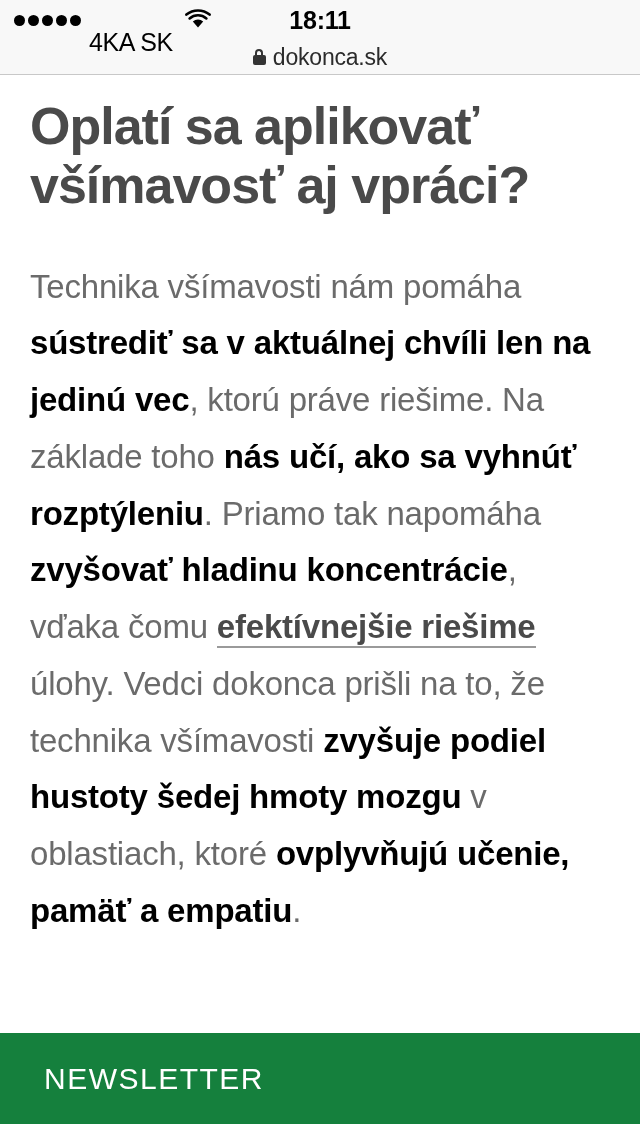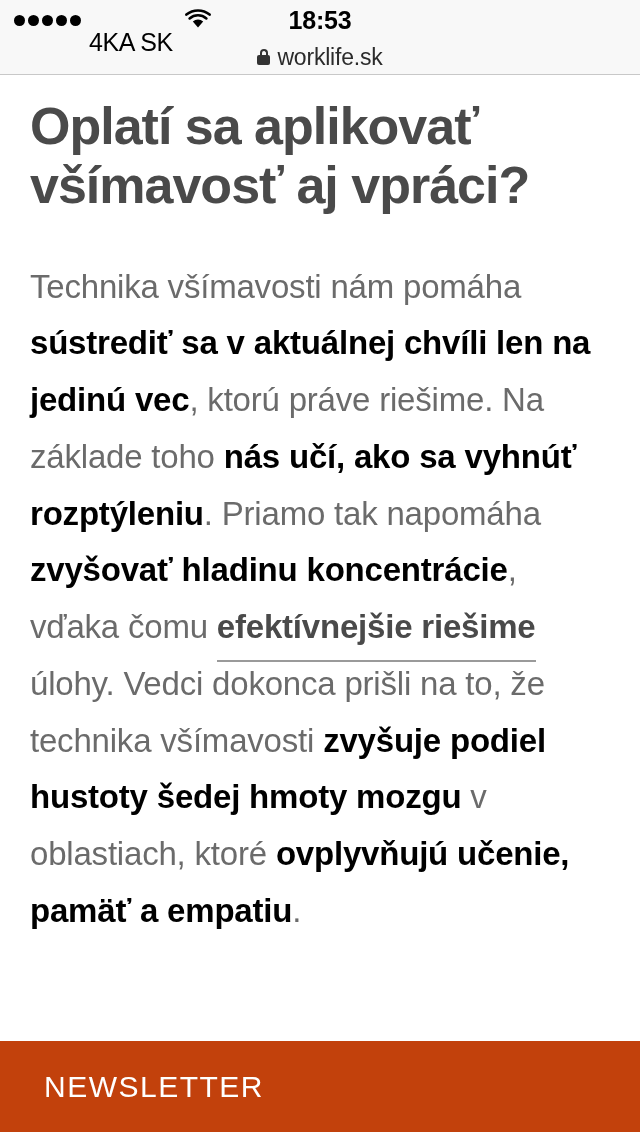--- a/index.html
+++ b/index.html
@@ -137,30 +137,30 @@
   }
   .article-body b {
     color: #000000;
     font-weight: bold;
   }
   .article-body .link {
     color: #4a4a4a;
     font-weight: bold;
     text-decoration: none;
     border-bottom: 2px solid #9a9a9a;
-    padding-bottom: 15px;
+    padding-bottom: 1px;
   }
 
   
   .newsletter-bar {
     position: absolute;
     left: 0; right: 0;
-    bottom: 4px;
+    bottom: 12px;
     height: 91px;
-    background: #c2410c;
+    background: #15803d;
     display: flex;
     align-items: center;
     padding-left: 44px;
   }
   .newsletter-label {
     color: #ffffff;
     font-size: 30px;
     letter-spacing: 1.5px;
     font-weight: normal;
   }
@@ -179,29 +179,29 @@
     </span>
     <span class="carrier">4KA SK</span>
     <span class="wifi-icon">
       <svg width="26" height="20" viewBox="0 0 26 20">
         <path d="M13 18.5 L7.8 12.4 a8 8 0 0 1 10.4 0 Z" fill="#000"></path>
         <path d="M4.6 9.4 a13 13 0 0 1 16.8 0" stroke="#000" stroke-width="2.6" fill="none" stroke-linecap="round"></path>
         <path d="M1.4 5.6 a18.5 18.5 0 0 1 23.2 0" stroke="#000" stroke-width="2.6" fill="none" stroke-linecap="round"></path>
       </svg>
     </span>
   </div>
-  <div class="status-center">18:53</div>
+  <div class="status-center">18:11</div>
 </div>
 
 <div class="url-bar">
   <span class="lock-icon">
     <span class="shackle"></span>
       <span class="body"></span>
   </span>
-  <span class="url-text">worklife.sk</span>
+  <span class="url-text">dokonca.sk</span>
 </div>
 
 <div class="content">
   <h1 class="article-title">Oplatí sa aplikovať všímavosť aj vpráci?</h1>
   <div class="article-body">
     <span>Technika všímavosti nám pomáha </span><b>sústrediť sa v aktuálnej chvíli len na jedinú vec</b><span>, ktorú práve riešime. Na základe toho </span><b>nás učí, ako sa vyhnúť rozptýleniu</b><span>. Priamo tak napomáha </span><b>zvyšovať hladinu koncentrácie</b><span>, vďaka čomu </span><a href="#" class="link">efektívnejšie riešime</a><span> úlohy. Vedci dokonca prišli na to, že technika všímavosti </span><b>zvyšuje podiel hustoty šedej hmoty mozgu</b><span> v oblastiach, ktoré </span><b>ovplyvňujú učenie, pamäť a empatiu</b><span>.</span>
   </div>
 </div>
 
 <div class="newsletter-bar">

